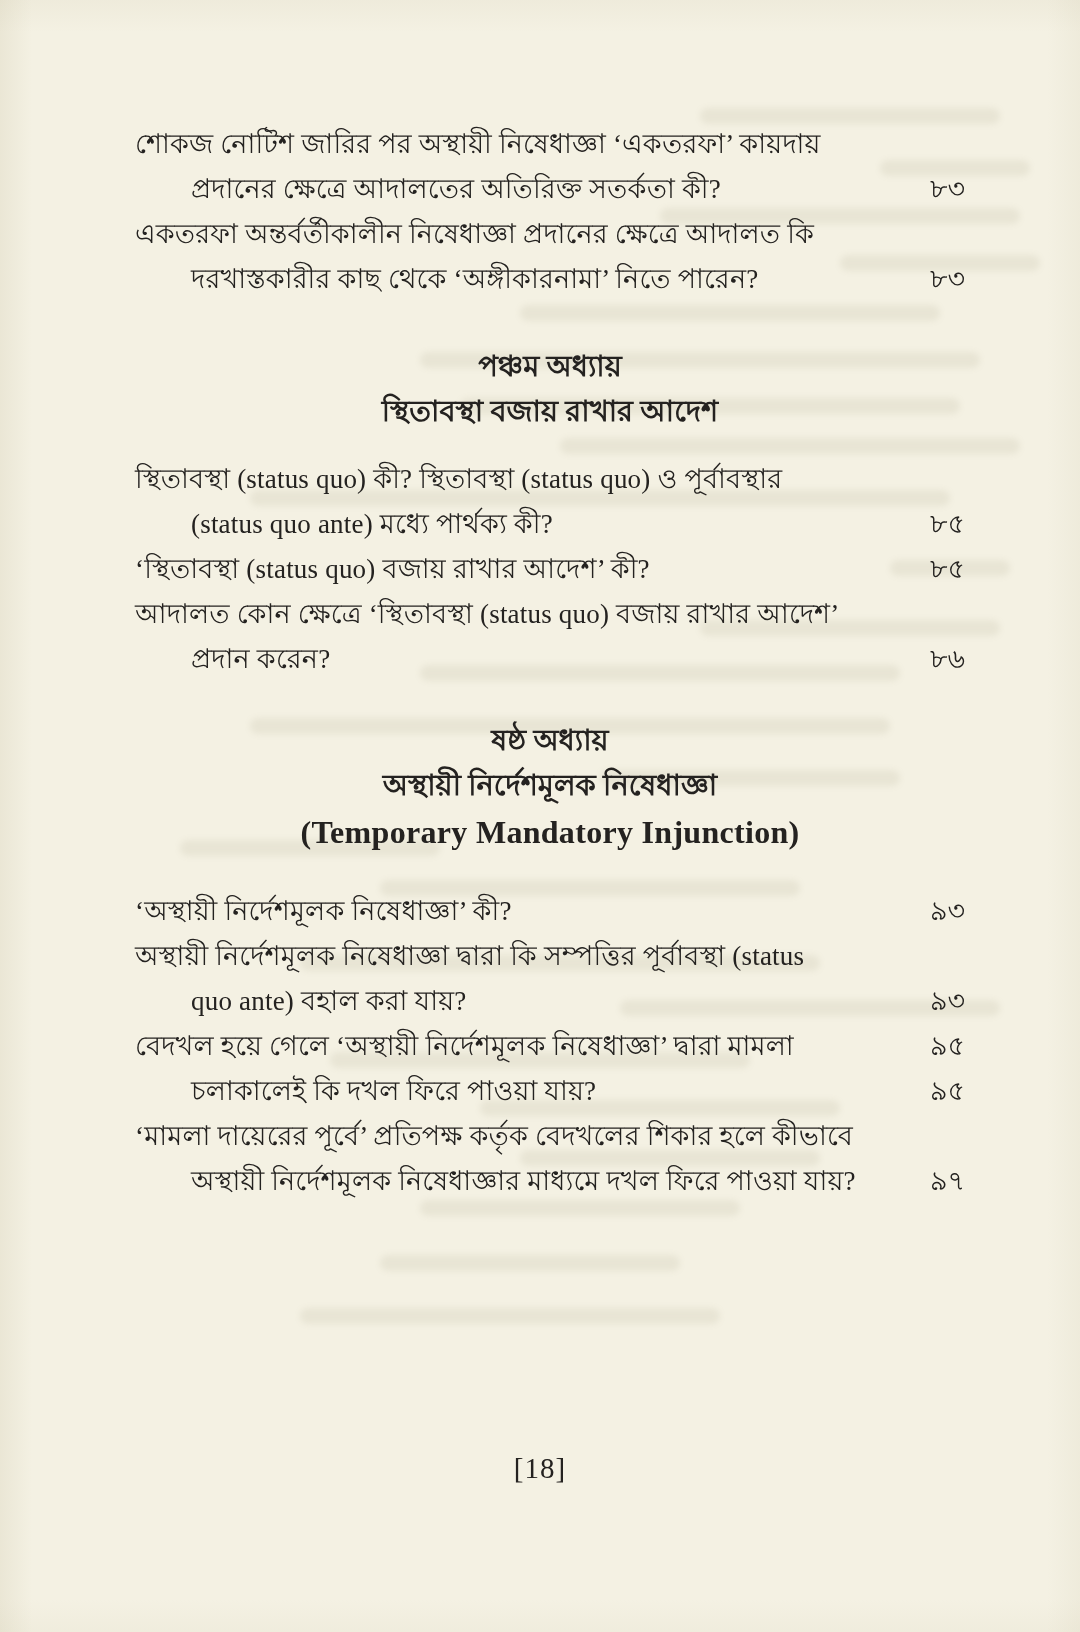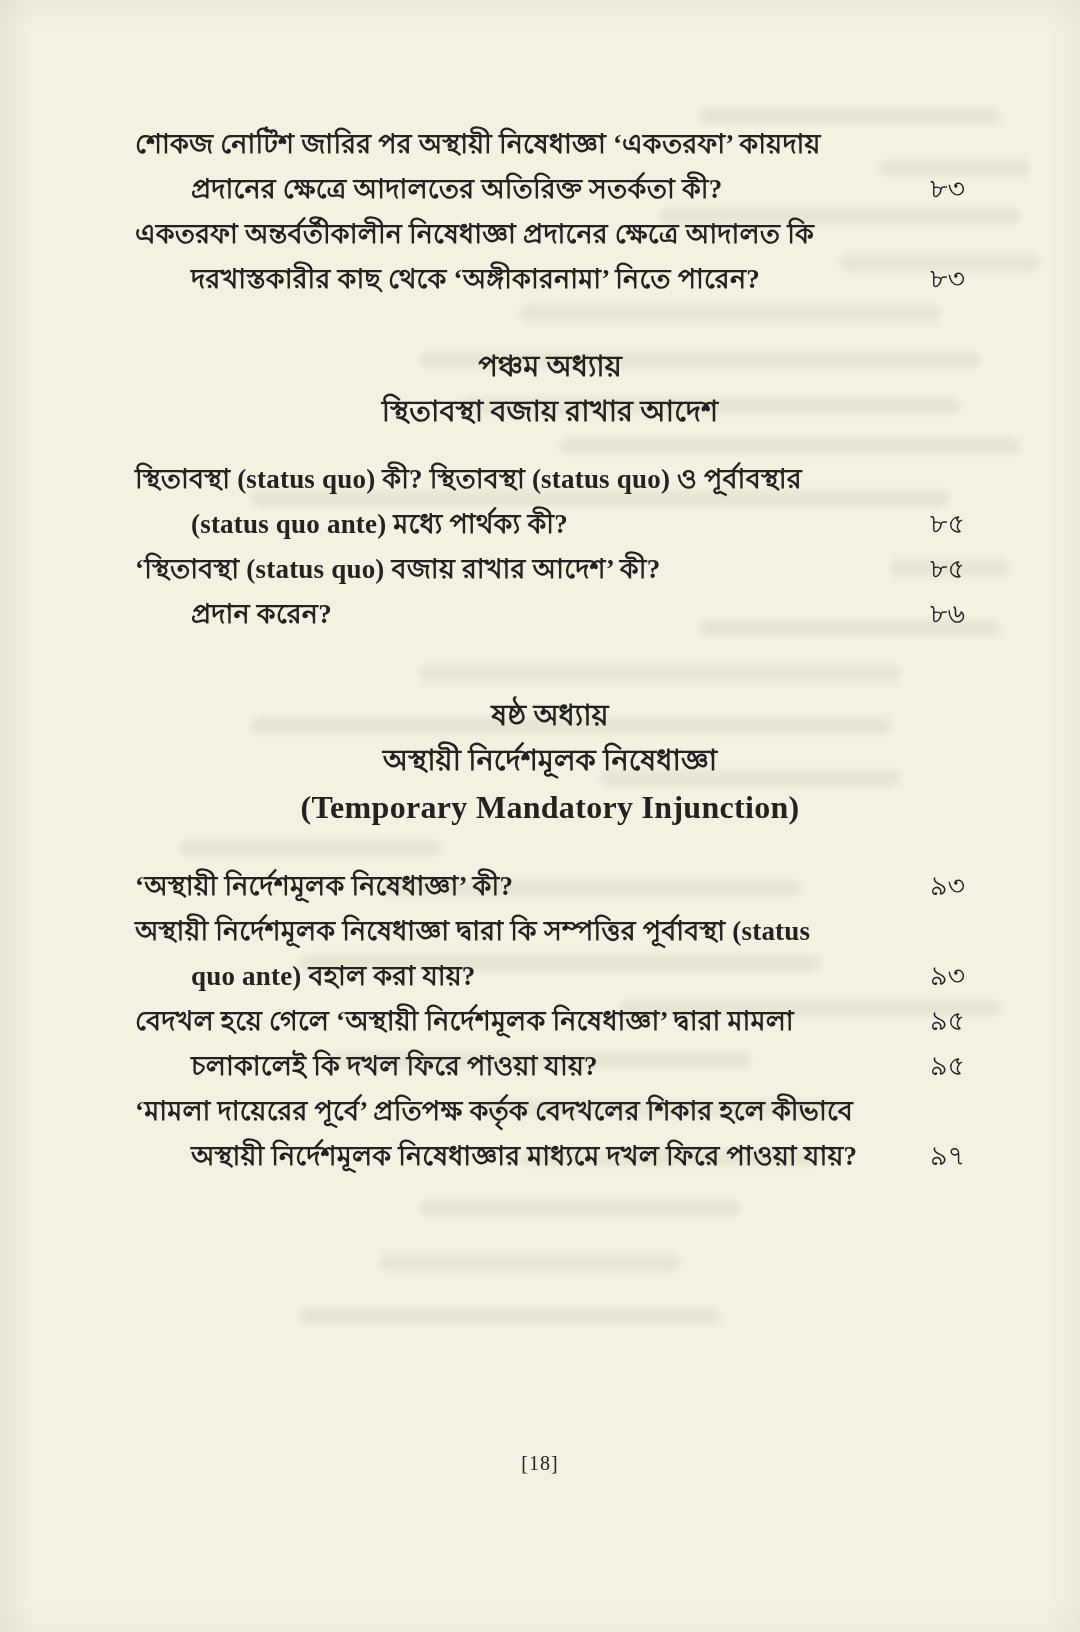--- a/index.html
+++ b/index.html
@@ -38,21 +38,21 @@
     left: 135px;
     top: 0;
     width: 830px;
   }
   .row {
     position: relative;
     line-height: 45px;
     font-size: 27px;
     white-space: nowrap;
   }
-  .row .txt { letter-spacing: 0.2px; font-weight: bold; }
+  .row .txt { letter-spacing: 0.2px; }
   .row.indent { padding-left: 56px; }
   .pg {
     position: absolute;
     right: 0;
     top: 0;
     line-height: 45px;
   }
   .chapter {
     text-align: center;
   }
@@ -67,30 +67,30 @@
     line-height: 44px;
   }
   .ch-subtitle-en {
     font-weight: bold;
     font-size: 32px;
     line-height: 50px;
     letter-spacing: 0.3px;
   }
   .gap-before-ch5 { margin-top: 42px; }
   .gap-after-ch5 { height: 24px; }
-  .gap-before-ch6 { margin-top: 56px; }
+  .gap-before-ch6 { margin-top: 36px; }
   .gap-after-ch6 { height: 32px; }
   .first-block { margin-top: 122px; }
   .folio {
     position: absolute;
     left: 0;
     right: 0;
     top: 1452px;
     text-align: center;
-    font-size: 20px;
+    font-size: 29px;
     letter-spacing: 1px;
   }
 </style>
 </head>
 <body>
 
 <div class="sheet"></div>
 
 <div class="ghost" style="left:700px; top:108px; width:300px;"></div>
 <div class="ghost" style="left:880px; top:160px; width:150px;"></div>
@@ -156,20 +156,23 @@
   </div>
 
   <div class="entry">
     <div class="row">
       <span class="txt">‘স্থিতাবস্থা (status quo) বজায় রাখার আদেশ’ কী?</span>
       <span class="pg">৮৫</span>
     </div>
   </div>
 
   <div class="entry">
+    <div class="row">
+      <span class="txt">আদালত কোন ক্ষেত্রে ‘স্থিতাবস্থা (status quo) বজায় রাখার আদেশ’</span>
+    </div>
     <div class="row indent">
       <span class="txt">প্রদান করেন?</span>
       <span class="pg">৮৬</span>
     </div>
   </div>
 
 
   <div class="chapter gap-before-ch6">
     <div class="ch-title">ষষ্ঠ অধ্যায়</div>
     <div class="ch-subtitle">অস্থায়ী নির্দেশমূলক নিষেধাজ্ঞা</div>

